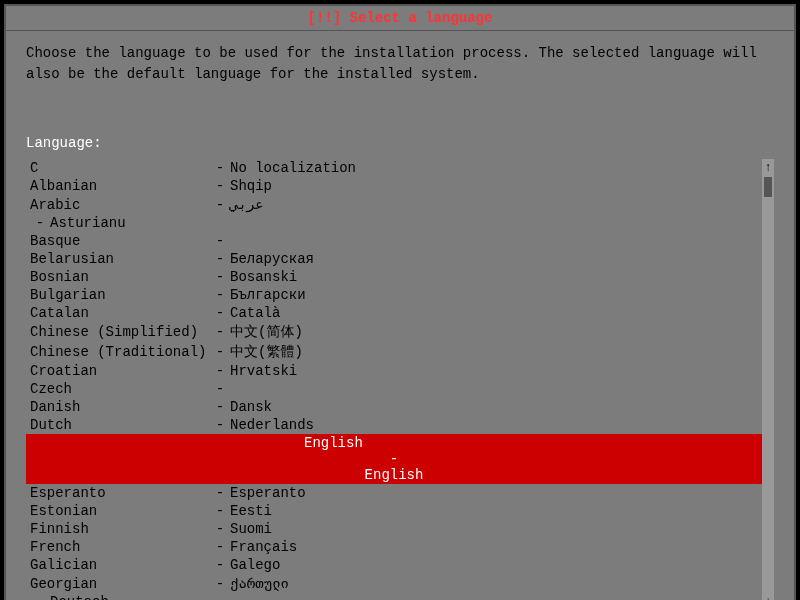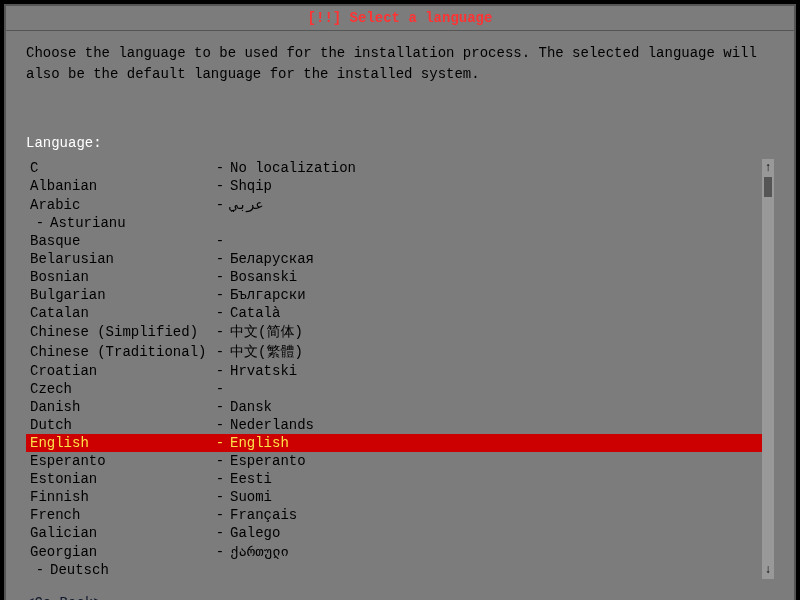--- a/index.html
+++ b/index.html
@@ -72,21 +72,22 @@
     .list-item {
       display: flex;
       align-items: center;
       padding: 1px 4px;
       color: #000;
       cursor: pointer;
     }
 
     .list-item.selected {
       background: #cc0000;
-      color: #fde047;
+      color: #ffffff;
+      flex-direction: column;
     }
 
     .list-item .lang-code {
       width: 180px;
       min-width: 180px;
     }
 
     .list-item .separator {
       width: 20px;
       text-align: center;

